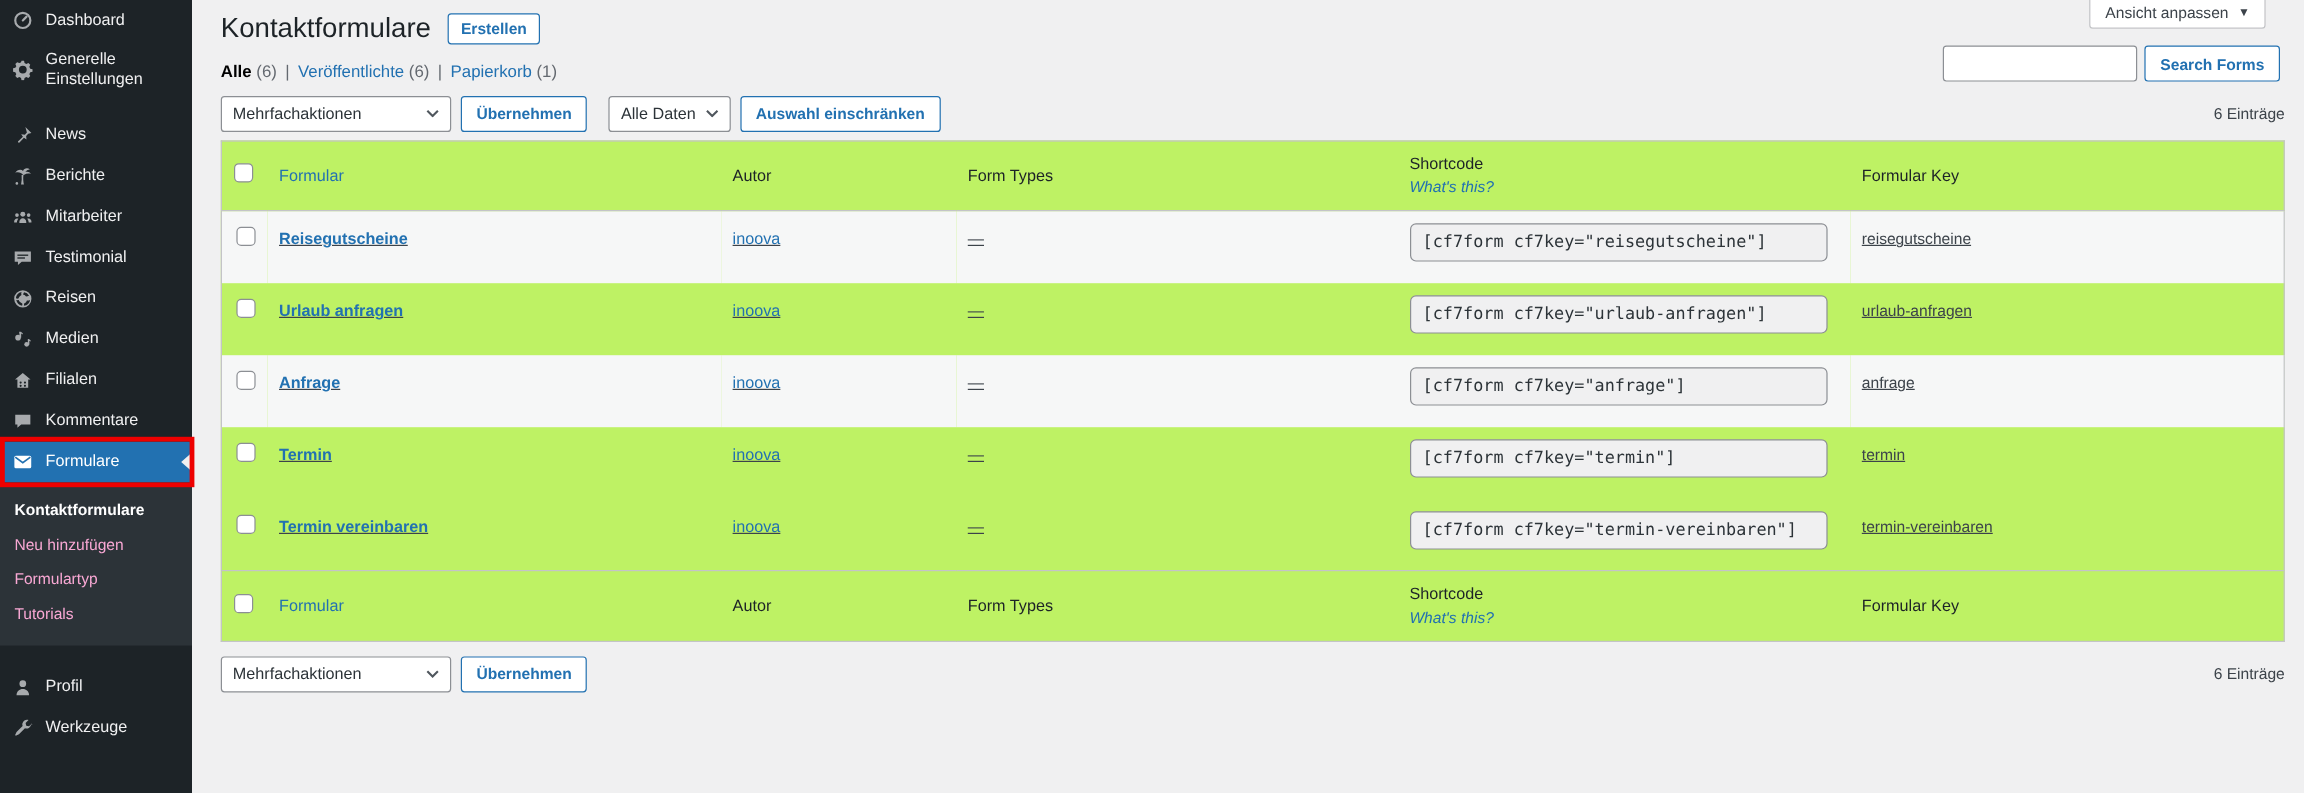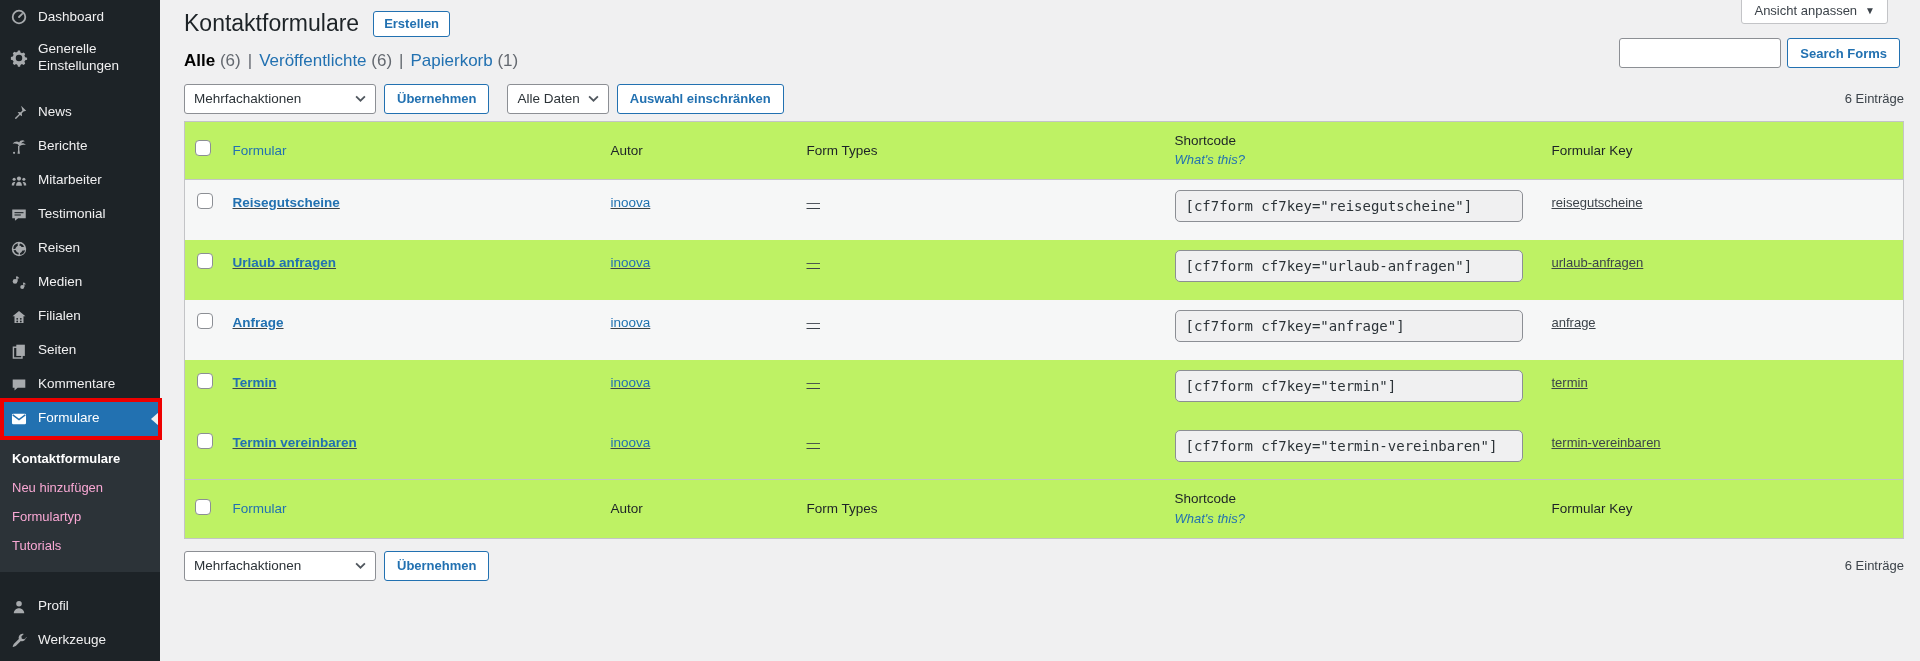--- a/index.html
+++ b/index.html
@@ -31,21 +31,21 @@
   .content{position:absolute;left:160px;top:0;right:0;height:661px;}
   .screen-options{position:absolute;top:-6px;right:32px;background:#fff;border:1px solid var(--border);
     border-radius:3px;padding:8px 12px 5px;font-size:13px;color:var(--text);display:flex;align-items:center;gap:8px;cursor:pointer;}
   .wrap{margin:0 16px 0 24px;position:relative;}
   .title-row{padding-top:9px;display:flex;align-items:center;}
   h1.page-title{font-size:23px;font-weight:400;color:var(--dark);margin:0;line-height:1.3;}
   .btn{display:inline-flex;align-items:center;justify-content:center;background:#fff;border:1px solid var(--accent);
     color:var(--accent);border-radius:3px;font-size:13px;font-weight:600;padding:0 10px;height:26px;cursor:pointer;white-space:nowrap;}
   .btn.h30{height:30px;padding:0 12px;}
   .page-title-action{margin-left:14px;}
-  .subsubsub{margin:12px 0 0;padding:0;list-style:none;display:flex;gap:7px;font-size:17px;}
+  .subsubsub{margin:12px 0 0;padding:0;list-style:none;display:flex;gap:7px;font-size:14px;}
   .subsubsub .flink{color:var(--accent);text-decoration:none;cursor:pointer;}
   .subsubsub .current-f{color:#000;font-weight:bold;}
   .subsubsub .count{color:var(--muted);font-weight:400;}
   .subsubsub .sep{color:var(--muted);}
   .search-box{position:absolute;top:38px;right:4px;display:flex;gap:6px;align-items:center;}
   .search-input{width:162px;height:30px;border:1px solid #8c8f94;border-radius:3px;background:#fff;padding:0 8px;font-size:13px;color:var(--text);}
   .tablenav{margin-top:13px;height:30px;display:flex;align-items:center;justify-content:space-between;}
   .tablenav .actions{display:flex;gap:8px;align-items:center;flex:1;}
   .fselect{display:flex;align-items:center;justify-content:space-between;background:#fff;border:1px solid #8c8f94;
     border-radius:3px;height:30px;padding:0 9px;font-size:13.5px;color:#2c3338;cursor:pointer;gap:8px;}
@@ -175,29 +175,20 @@
           <path d="M10 3.2l7.2 6H15v7.6H5V9.2H2.8z"></path>
           <circle cx="8" cy="12" r="1" fill="#1d2327"></circle>
           <circle cx="12" cy="12" r="1" fill="#1d2327"></circle>
           <circle cx="8" cy="15" r="1" fill="#1d2327"></circle>
           <circle cx="12" cy="15" r="1" fill="#1d2327"></circle>
         </svg>
     </span>
     <span>Filialen</span>
   </div>
 
-  <div class="menu-item">
-    <span class="icon">
-      <svg width="18" height="18" viewBox="0 0 20 20">
-          <rect x="7" y="3" width="9.5" height="12.5" fill="currentColor"></rect>
-          <rect x="3.8" y="5.8" width="9.5" height="12" fill="none" stroke="currentColor" stroke-width="1.6"></rect>
-        </svg>
-    </span>
-    <span>Seiten</span>
-  </div>
 
   <div class="menu-item">
     <span class="icon">
       <svg width="18" height="18" viewBox="0 0 20 20" fill="currentColor">
           <path d="M3 4h14v9h-8.5L5 16v-3H3z"></path>
         </svg>
     </span>
     <span>Kommentare</span>
   </div>
 

